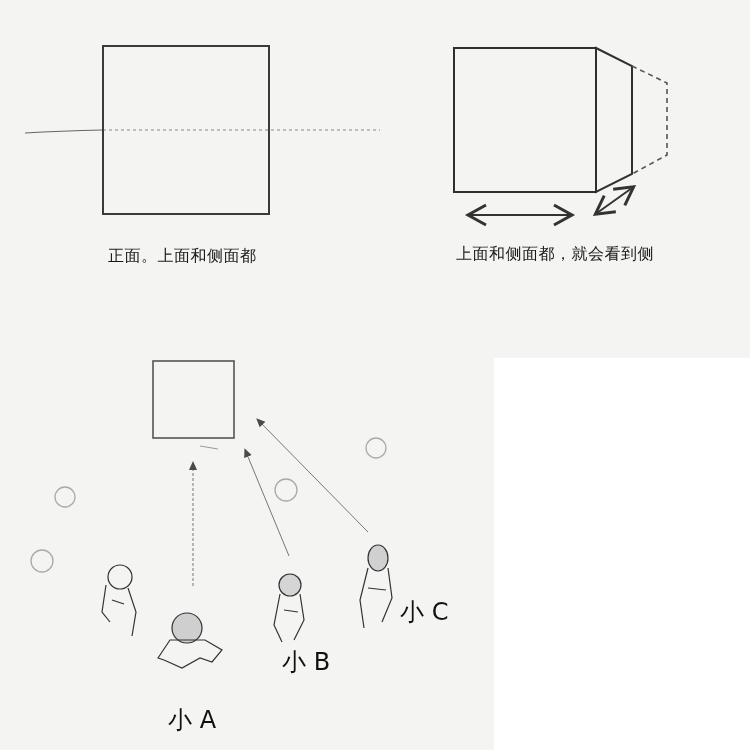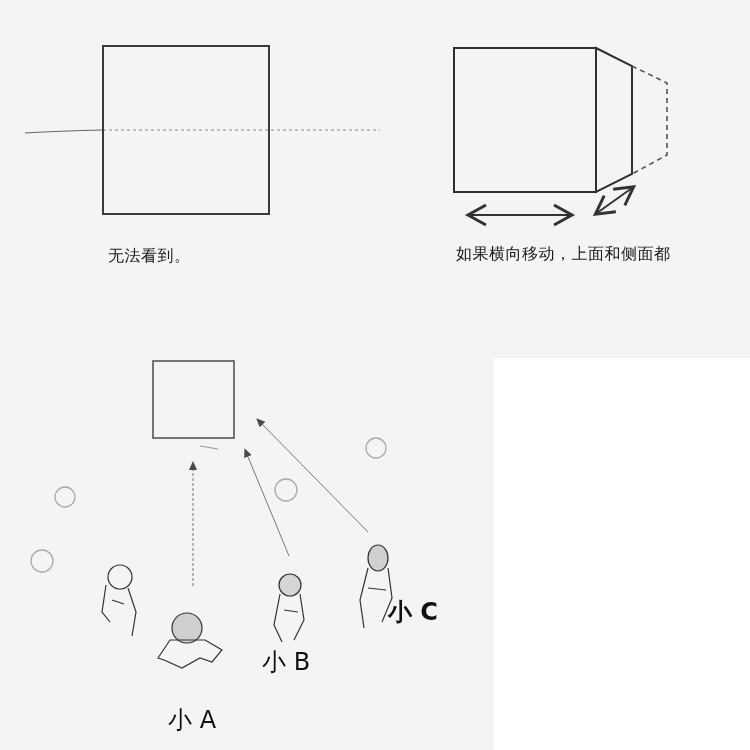--- a/index.html
+++ b/index.html
@@ -85,22 +85,22 @@
     <circle cx="290" cy="585" r="11" fill="#d5d5d5"></circle>
     <path d="M280,594 L274,625 L282,642 M300,594 L304,620 L294,640 M284,610 L298,612" fill="none"></path>
   </g>
   <g stroke="#333" stroke-width="1.2">
     <ellipse cx="378" cy="558" rx="10" ry="13" fill="#d0d0d0"></ellipse>
     <path d="M368,568 L360,600 L364,628 M388,568 L392,598 L382,622 M368,588 L386,590" fill="none"></path>
   </g>
 </svg>
 
 <div class="caption" style="left:108px; top:244px;">
-  <div>无法看到。</div>
+  <div>正面。上面和侧面都</div>
 </div>
 
 <div class="caption" style="left:456px; top:242px;">
-  <div>如果横向移动，上面和侧面都</div>
+  <div>上面和侧面都，就会看到侧</div>
 </div>
 
 <div class="label" style="left:168px; top:704px;">小 A</div>
-<div class="label" style="left:262px; top:646px;">小 B</div>
-<div class="label" style="left:388px; top:596px;font-weight:bold;">小 C</div>
+<div class="label" style="left:282px; top:646px;">小 B</div>
+<div class="label" style="left:400px; top:596px;">小 C</div>
 
 </body></html>

